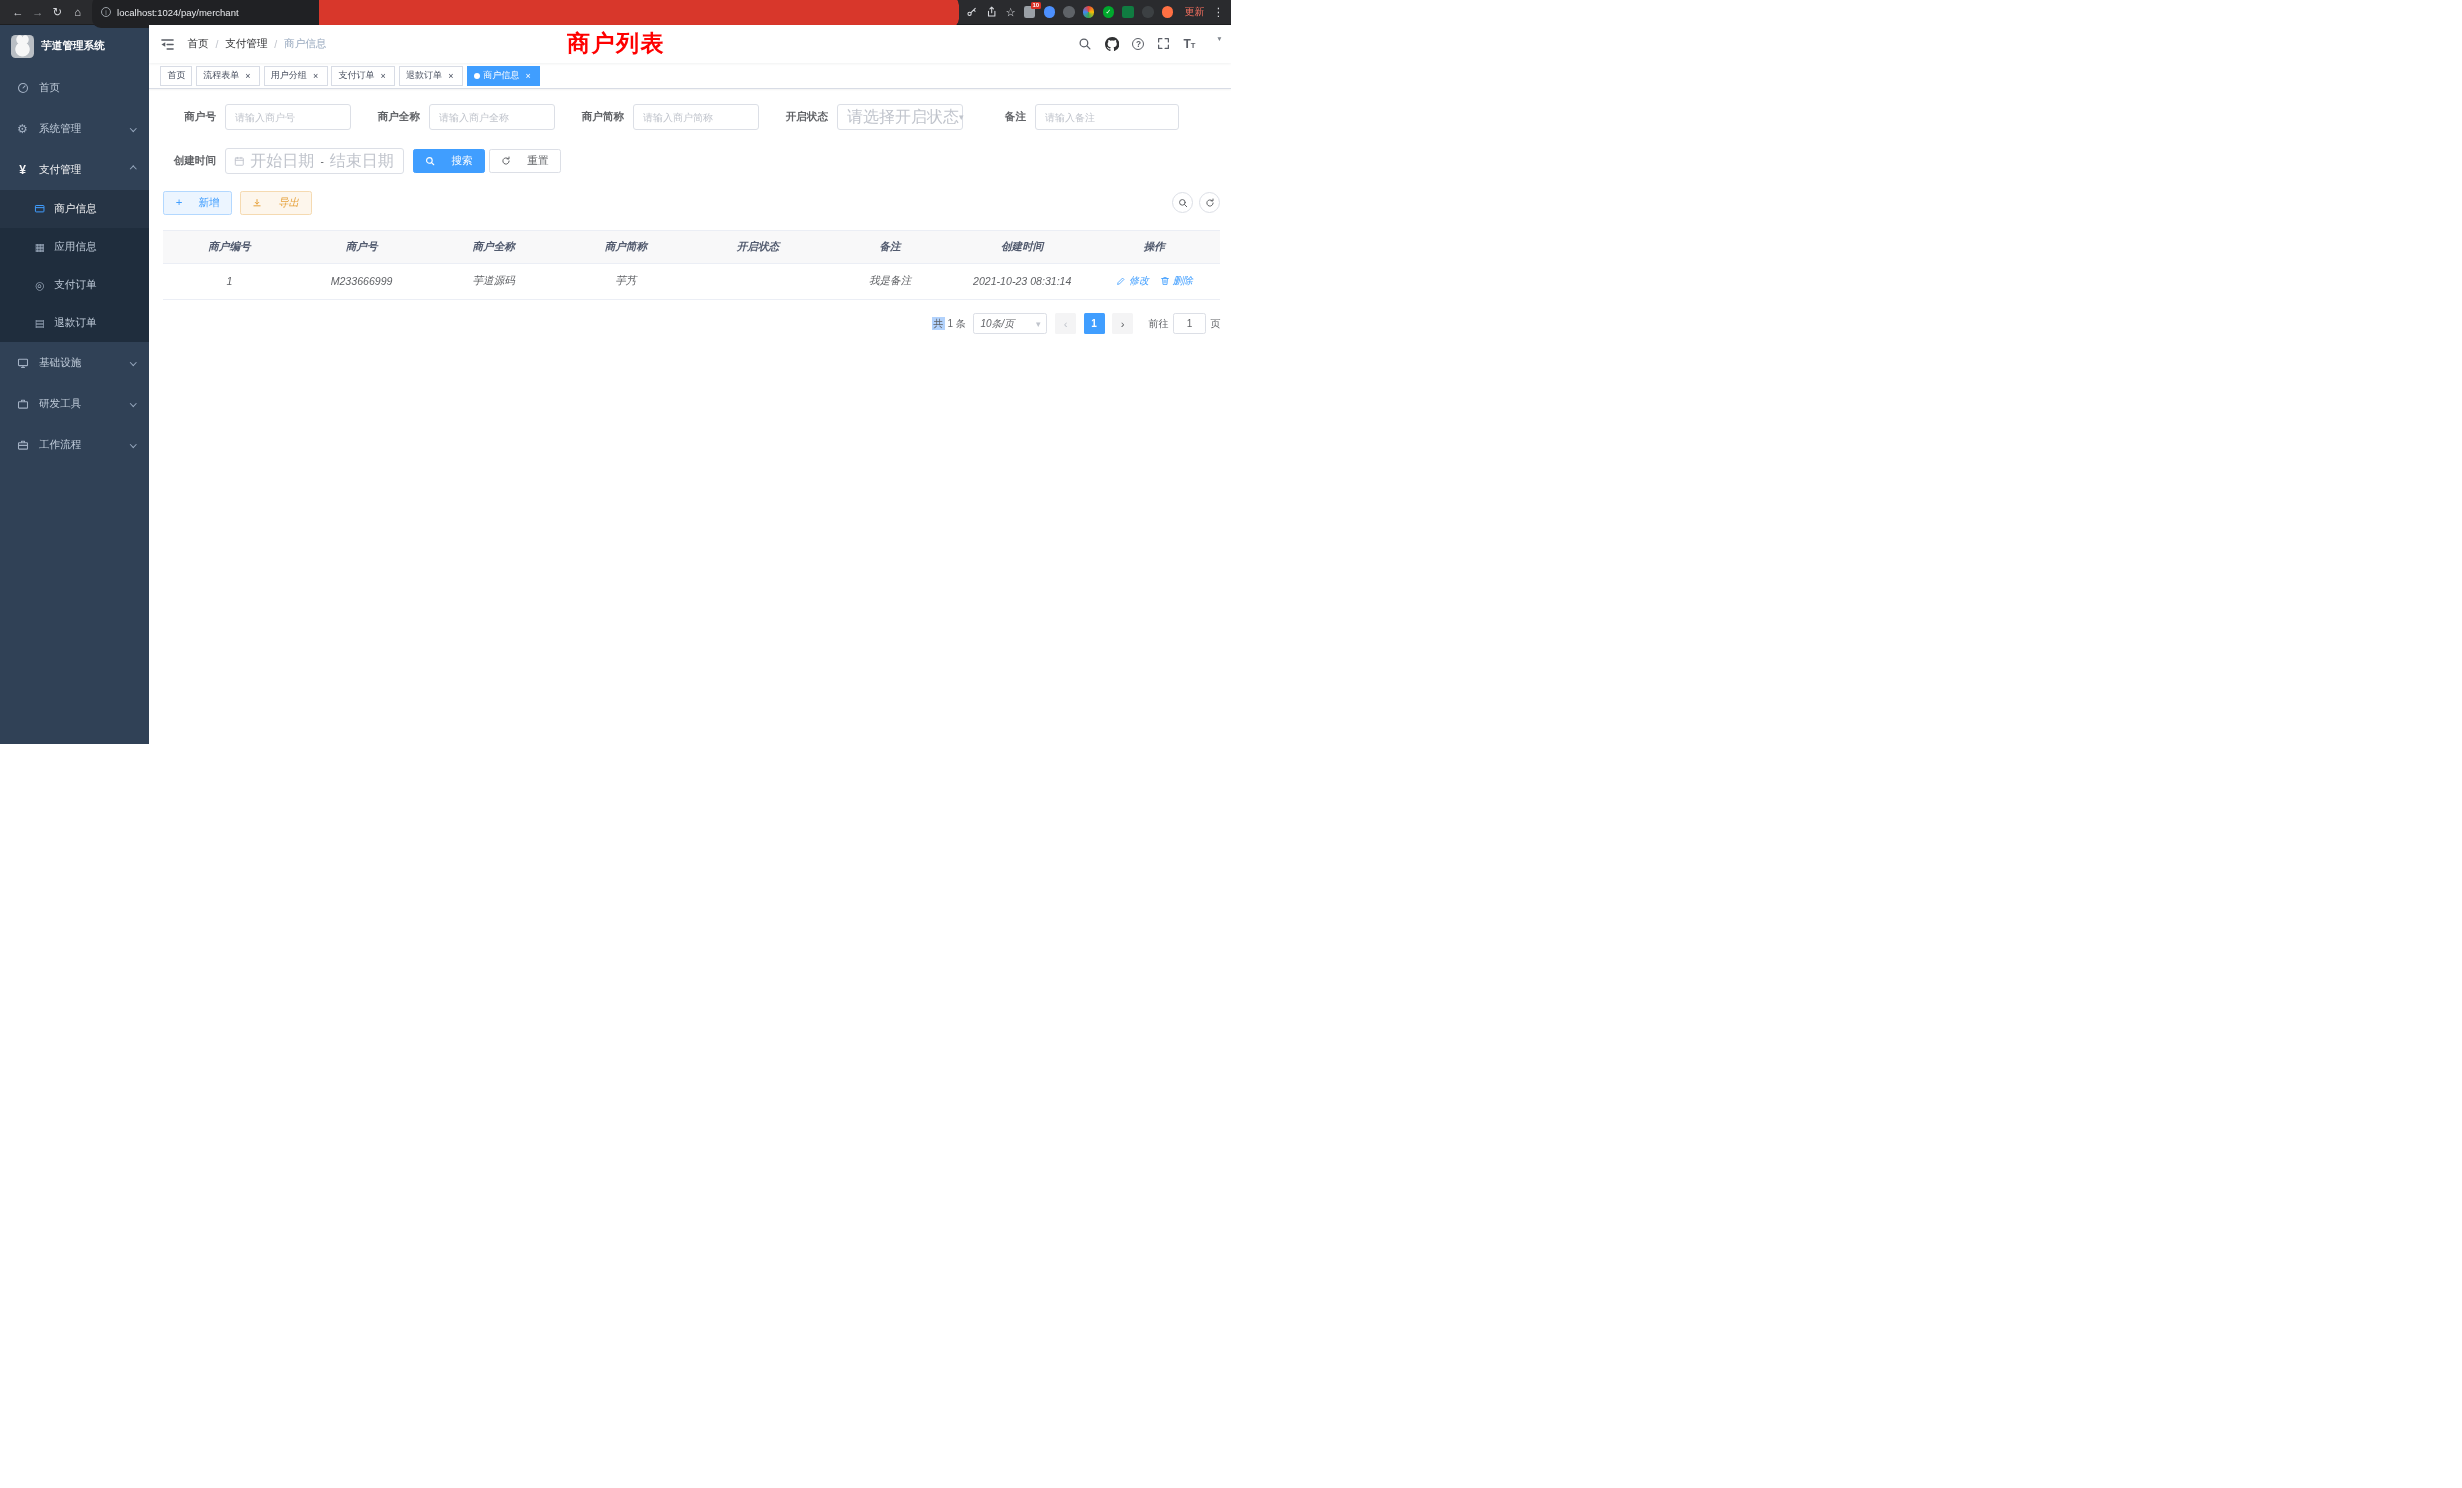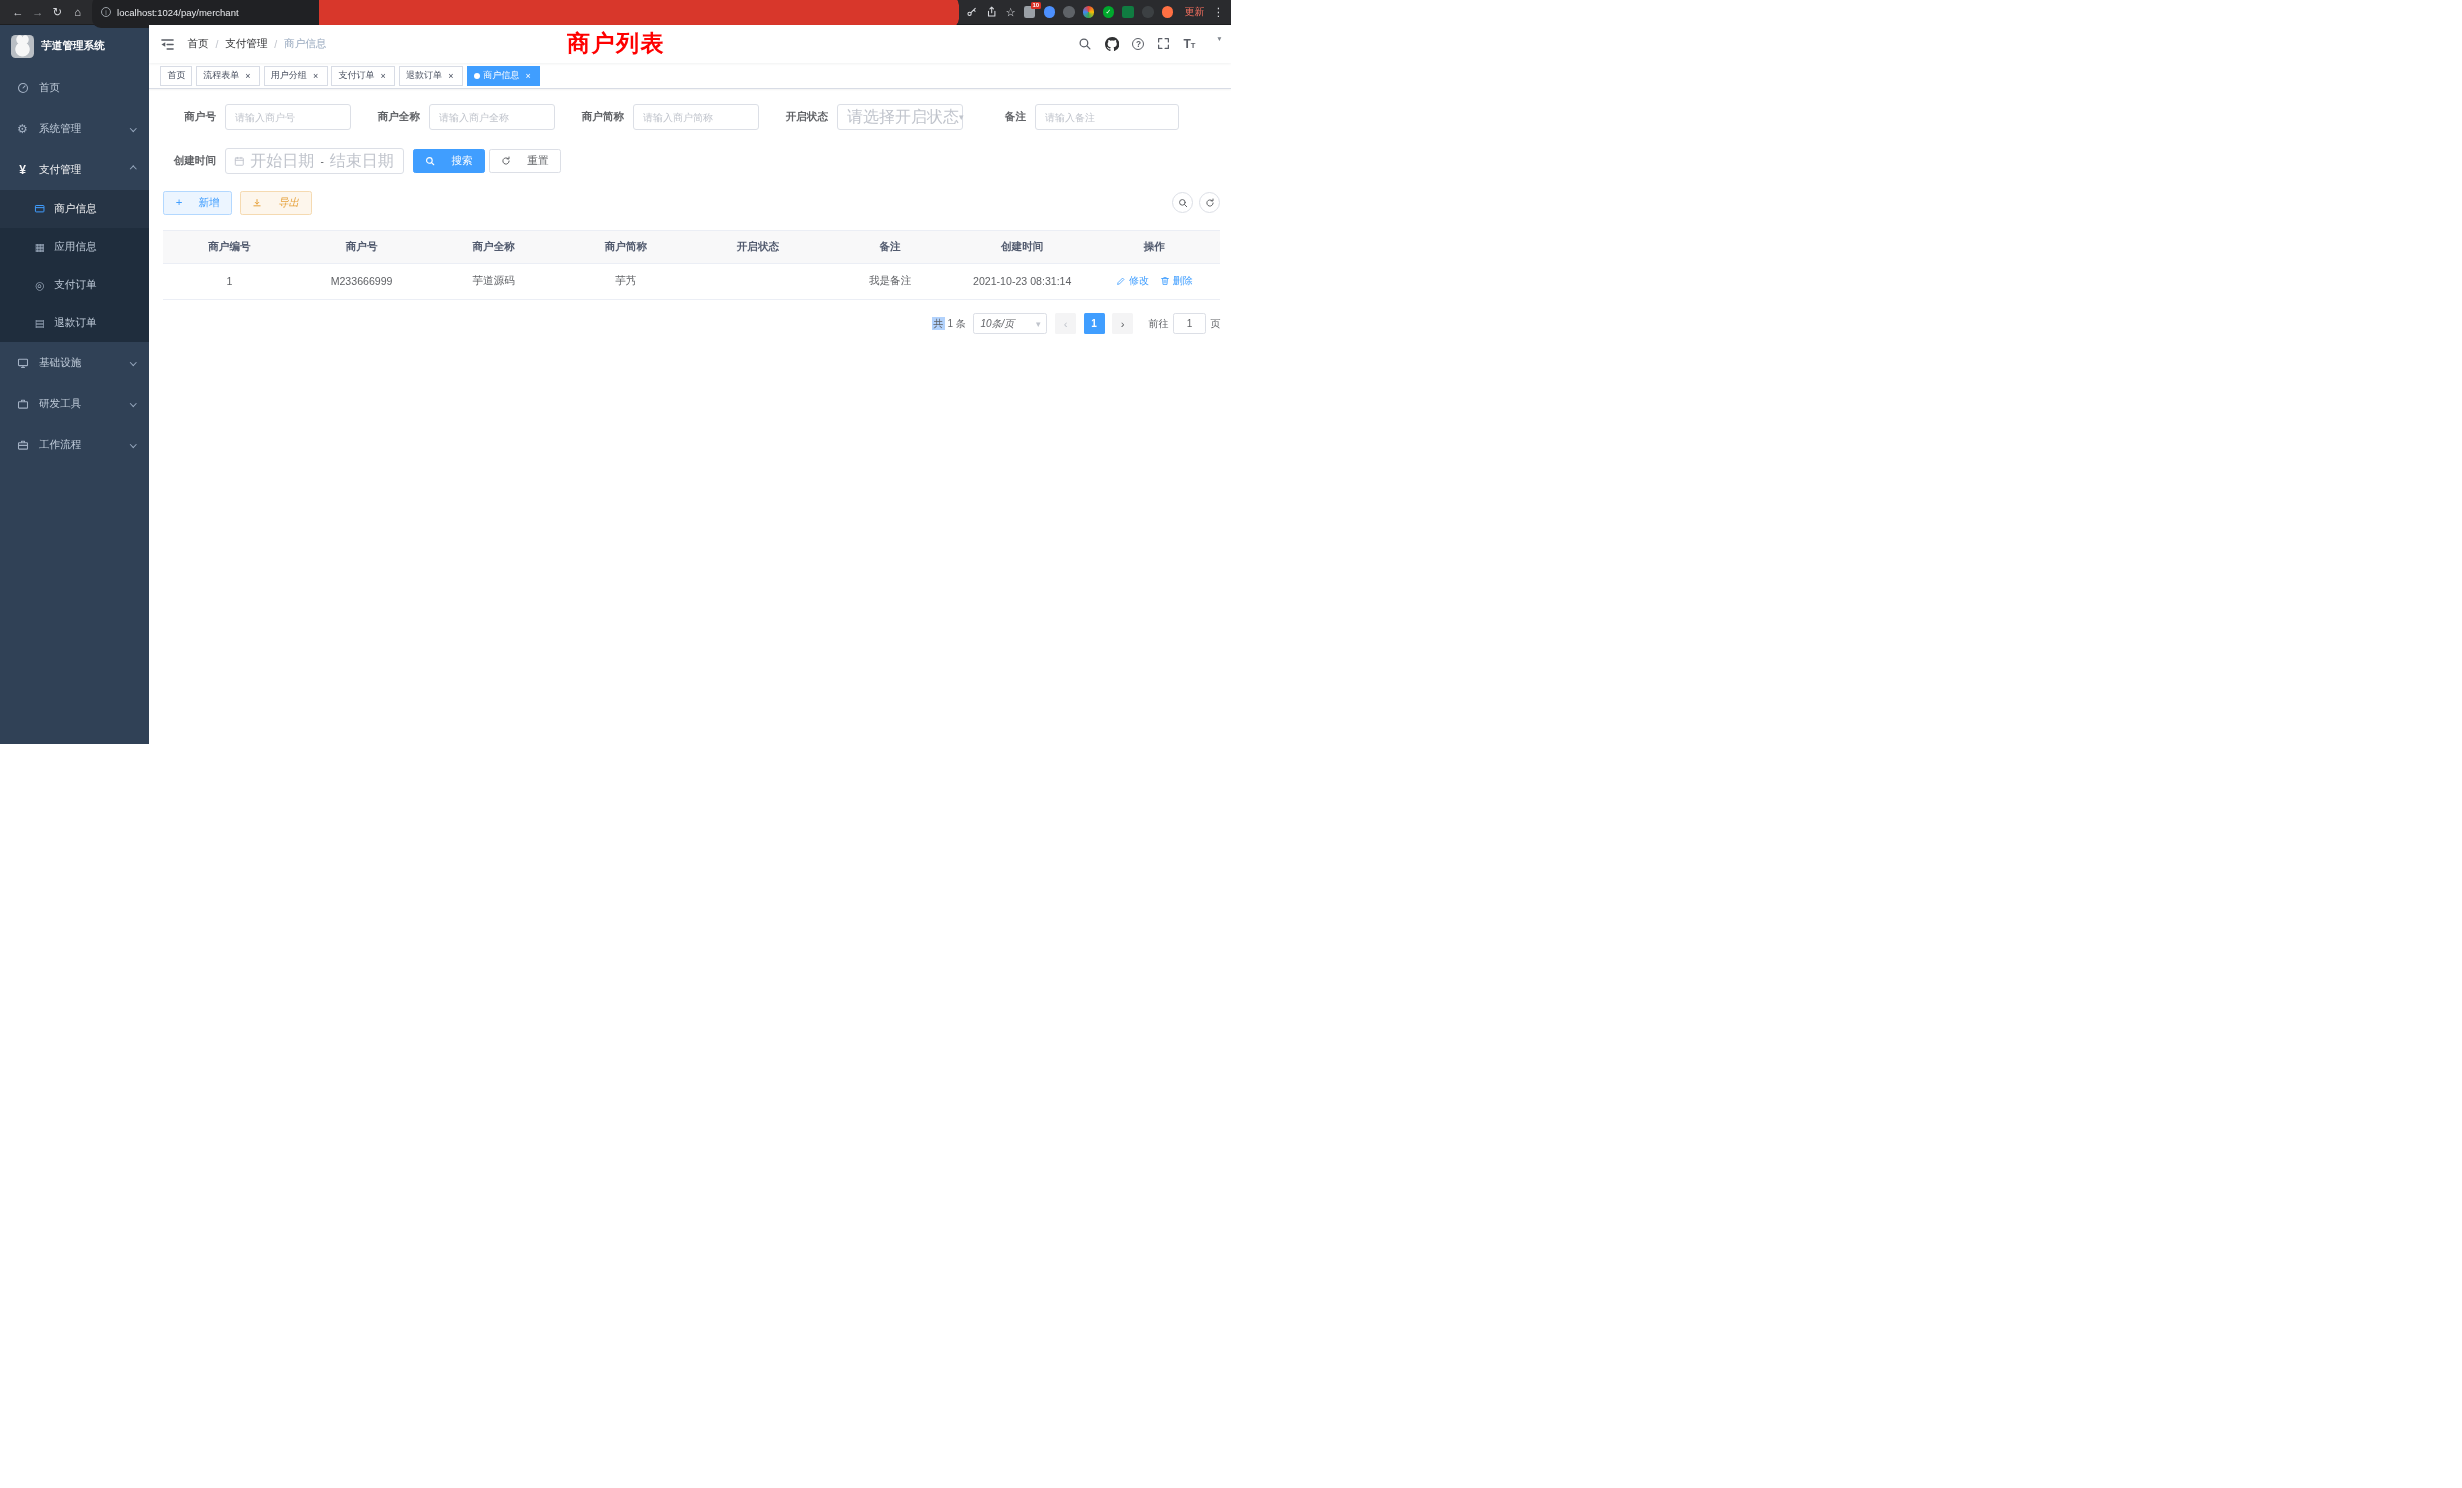--- a/index.html
+++ b/index.html
@@ -107,21 +107,21 @@
   .btn.ghost { margin-left:4px; }
   .btn.plain-primary { background:#ecf5ff; border-color:#b3d8ff; color:#409EFF; }
   .btn.plain-warning { background:#fdf6ec; border-color:#f5dab1; color:#e6a23c; margin-left:7.6px;font-style:italic; }
   .plus-g { font-size:11.4px; line-height:1; }
 
   .action-row { display:flex; align-items:center; margin:16.7px 10.6px 0 14.4px; }
   .circle-btn { width:21px; height:21px; border-radius:50%; border:0.8px solid #dcdfe6; background:#fff; color:#606266; display:flex; align-items:center; justify-content:center; cursor:pointer; }
   .circle-btn.first { margin-left:auto; }
   .circle-btn + .circle-btn { margin-left:6px; }
 
-  .table { margin:15px 10.6px 0 14.4px; border-top:0.8px solid #ebeef5; font-size:10.6px; }
+  .table { margin:15px 10.6px 0 14.4px; border-top:0.8px solid #ebeef5; font-size:10.6px;font-style:italic; }
   .thead { display:grid; grid-template-columns:repeat(8,1fr); height:33px; align-items:center; text-align:center; background:#f8f8f9; color:#515a6e; font-weight:bold; border-bottom:0.8px solid #ebeef5; }
   .trow { display:grid; grid-template-columns:repeat(8,1fr); height:36px; align-items:center; text-align:center; color:#606266; border-bottom:0.8px solid #ebeef5; background:#fff; }
   .switch { width:30px; height:15px; background:#409EFF; border-radius:7.6px; position:relative; margin:0 auto; cursor:pointer; }
   .switch::after { content:""; position:absolute; right:1.5px; top:1.5px; width:12px; height:12px; background:#fff; border-radius:50%; }
   .ops { display:flex; justify-content:center; align-items:center; gap:10.6px; color:#409EFF; font-size:10px; }
   .op { display:inline-flex; align-items:center; gap:3px; cursor:pointer; }
 
   .pagination { display:flex; align-items:center; justify-content:flex-end; gap:7.6px; margin:13.6px 10.6px 0 0; font-size:10px; color:#606266; }
   .total .sel { background:#b2d2fc; padding:0.8px 1.5px; }
   .psize { width:74px; height:21px; border:0.8px solid #dcdfe6; border-radius:2.3px; padding:0 6px; display:flex; align-items:center; justify-content:space-between; cursor:pointer; background:#fff;font-style:italic; }

